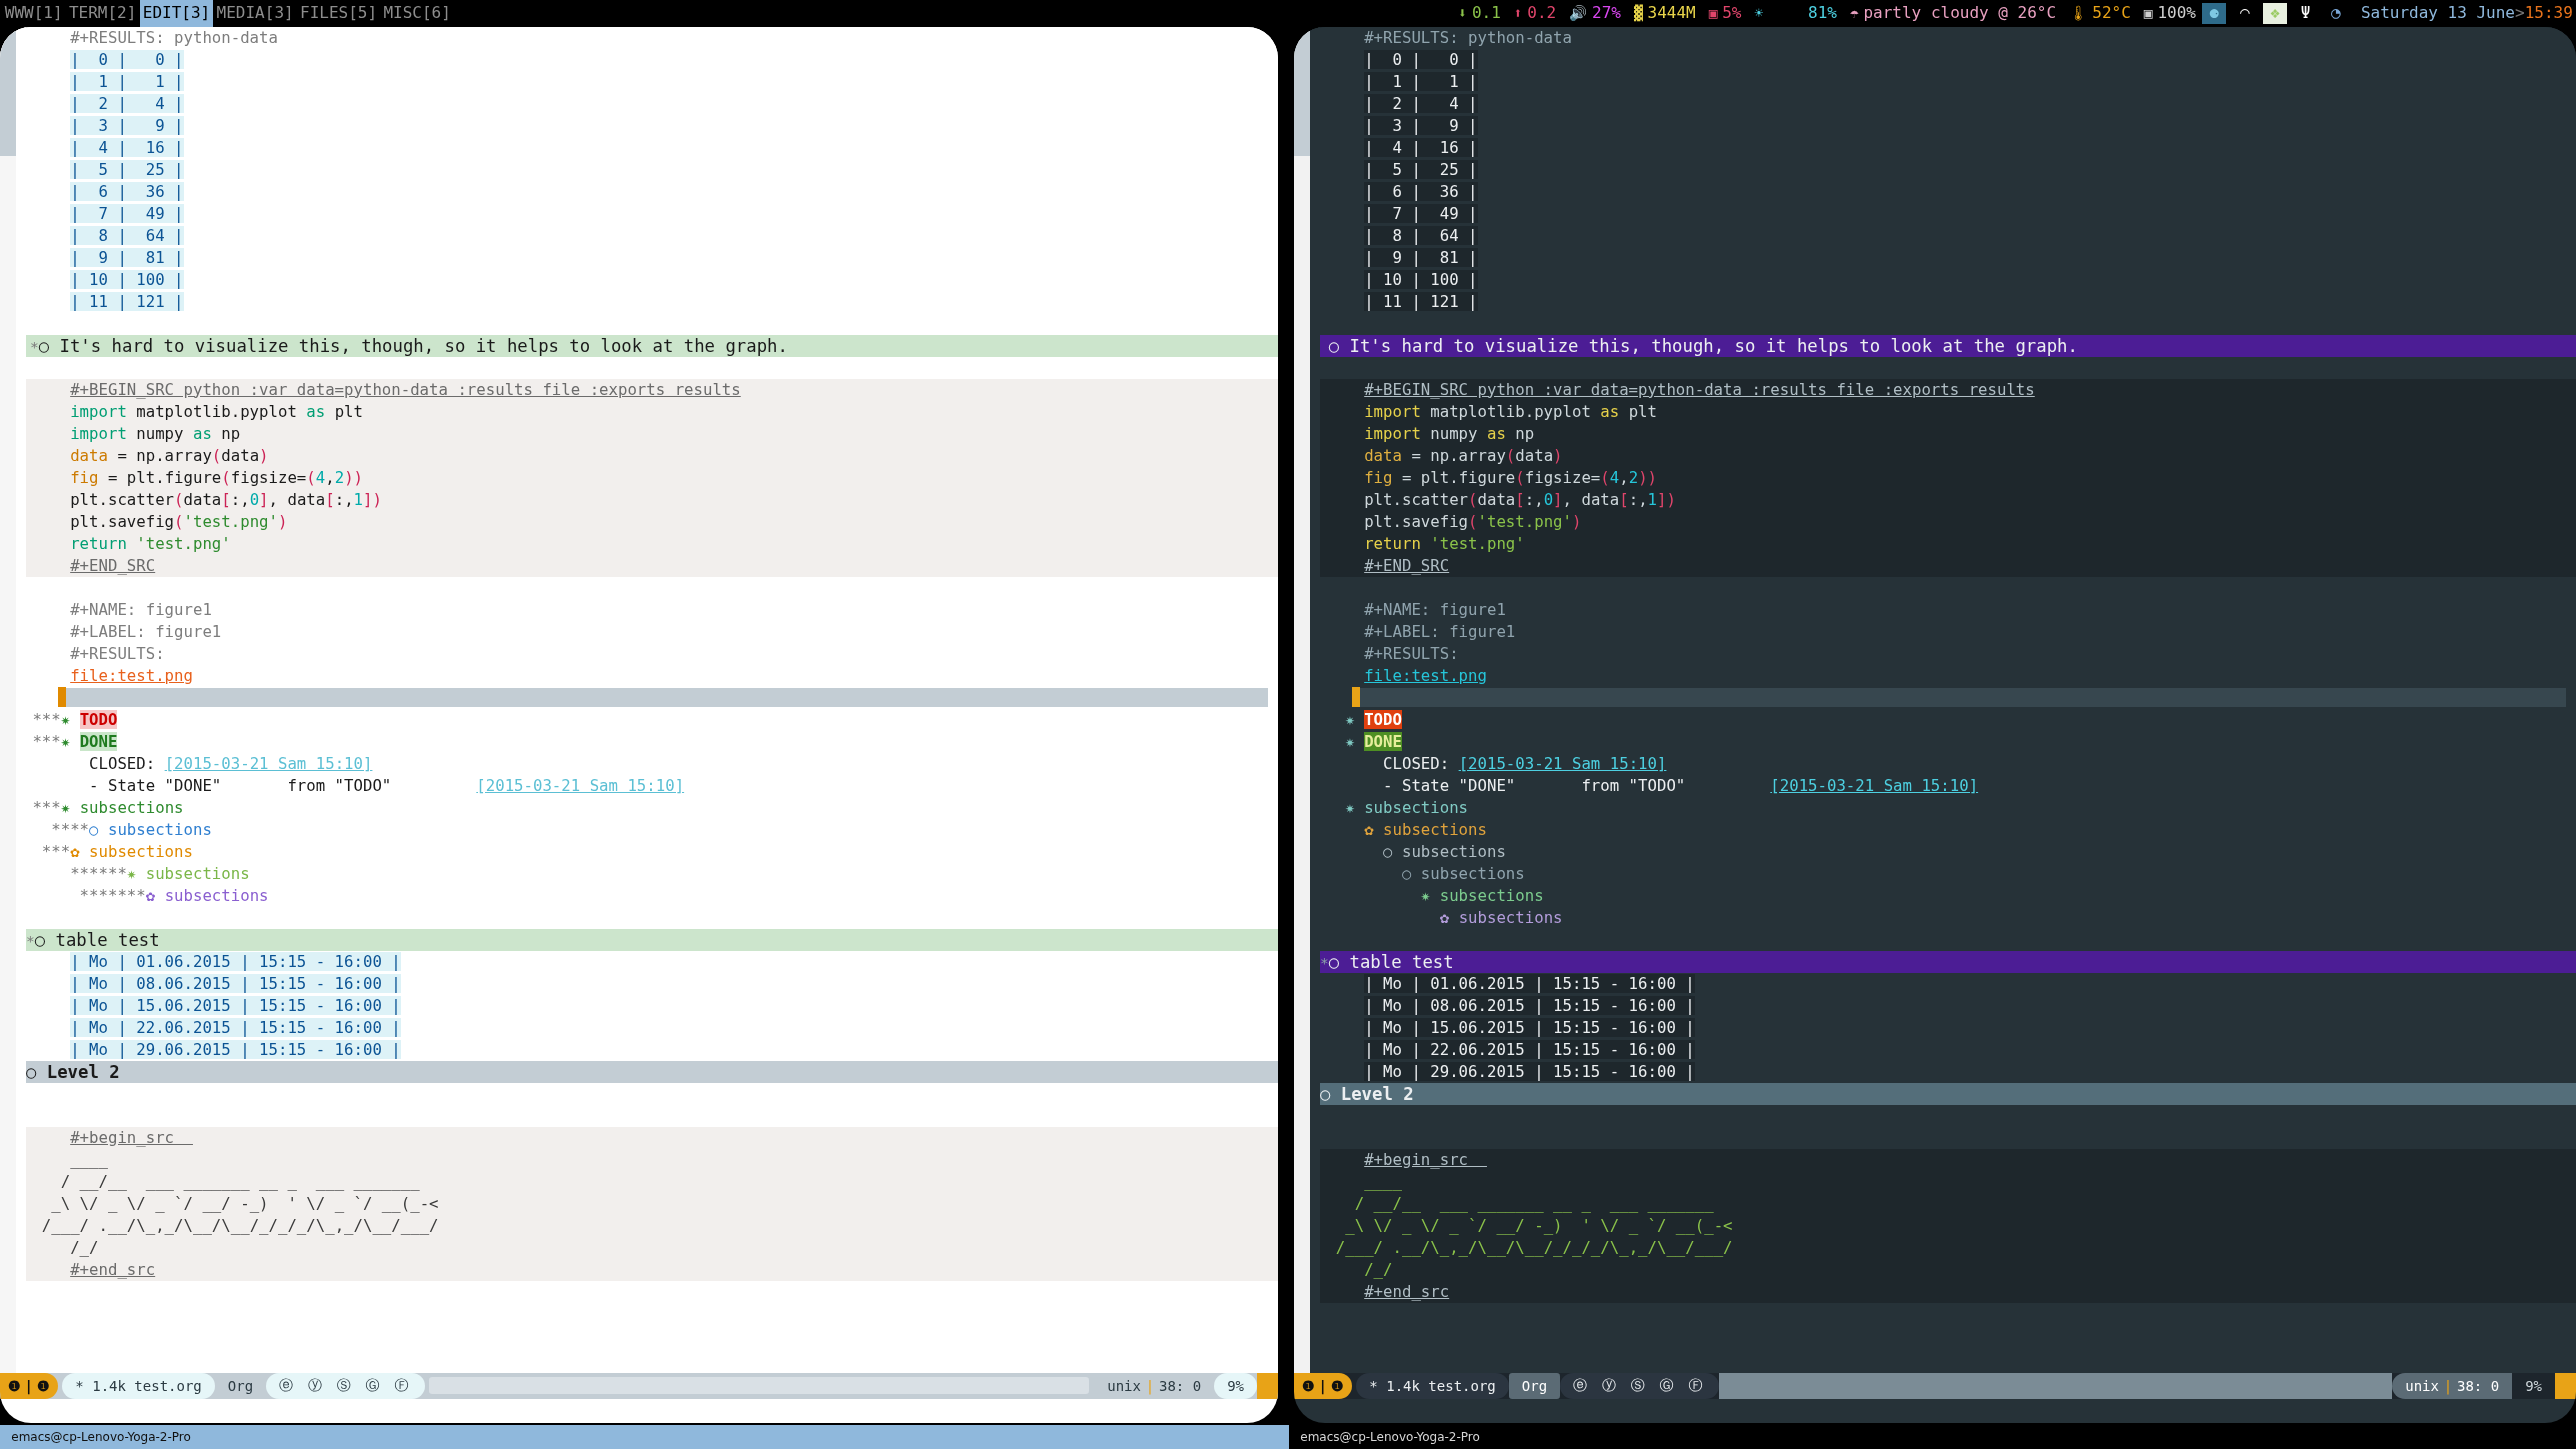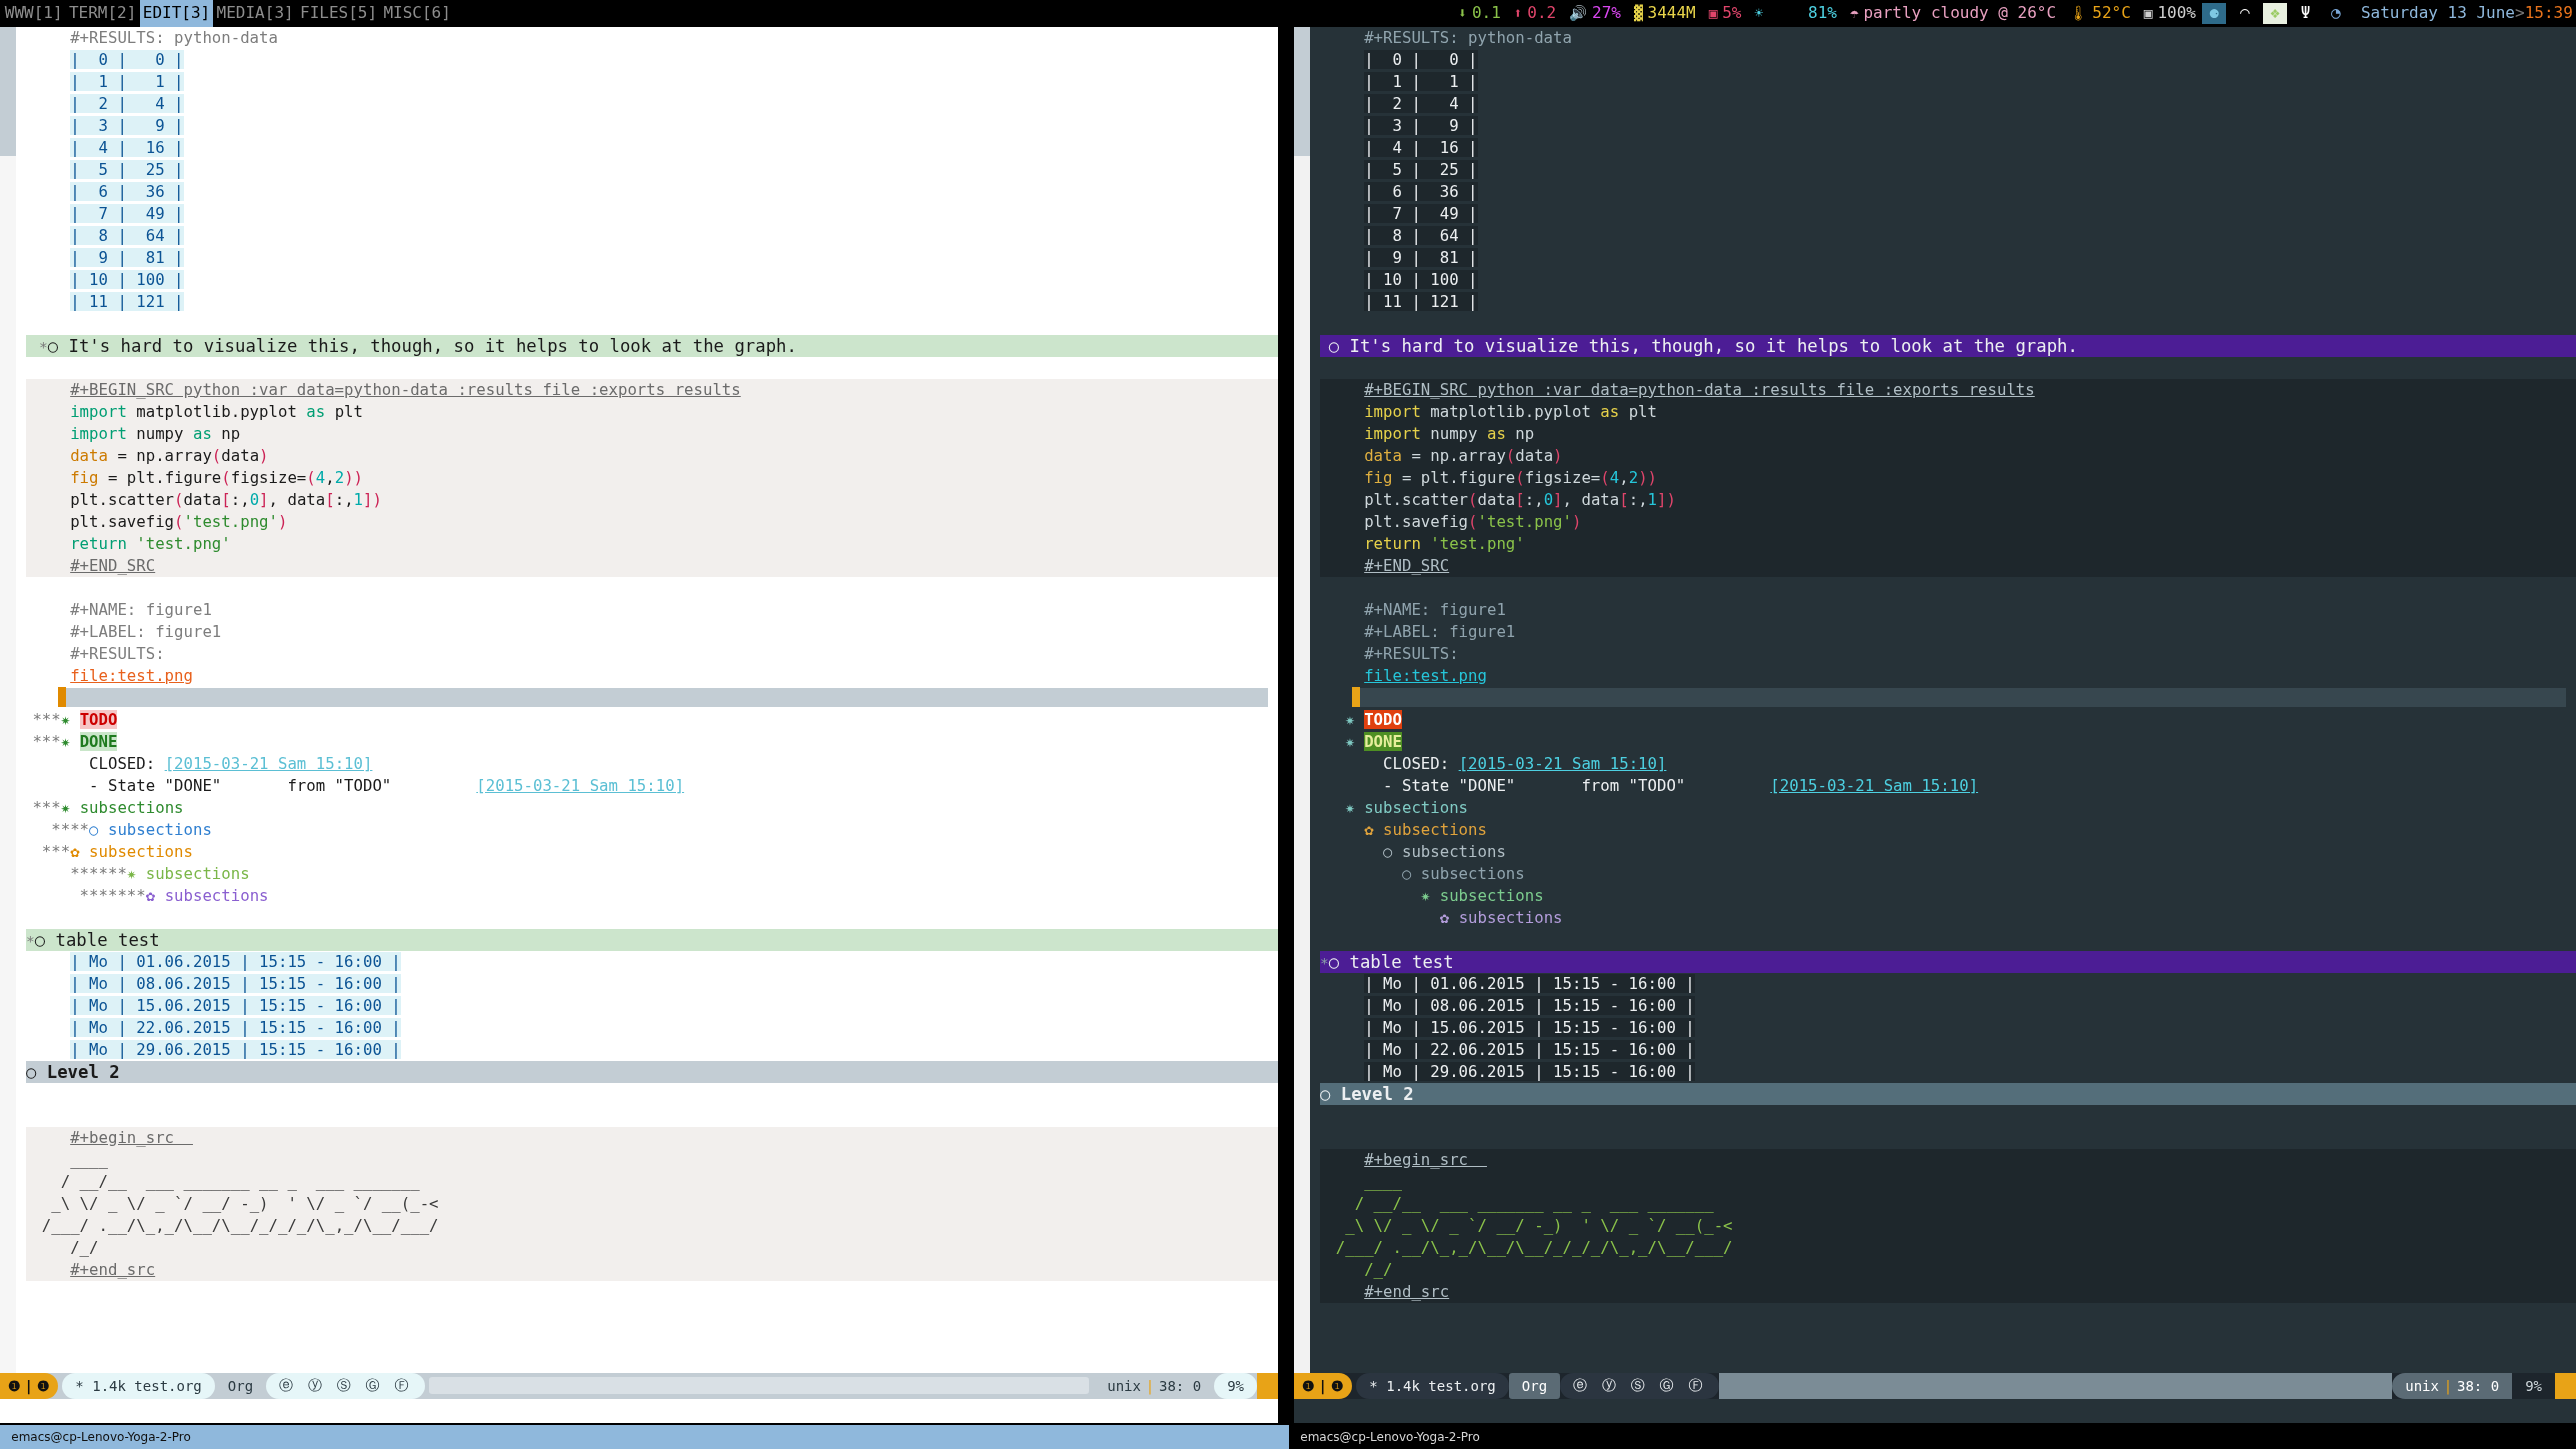--- a/index.html
+++ b/index.html
@@ -22,21 +22,21 @@
   .ws { padding: 0 3.2px; color: #8d8d8d; }
   .ws.active { background: #8fb8dc; color: #000000; }
   #tray-spacer { flex: 1 1 auto; }
   #status-items { display: flex; align-items: center; gap: 0; padding-right: 3.2px; }
   .st { display: inline-flex; align-items: center; margin-left: 13px; }
   .st .gl { margin-right: 4.8px; font-size: 14.5px; display: inline-block; }
   .sysico { width: 24px; height: 21px; display: inline-flex; align-items: center;
             justify-content: center; margin-left: 6.4px; }
 
   
-  .frame { position: absolute; top: 26.6px; height: 1396px; overflow: hidden; }
+  .frame { position: absolute; top: 26.6px; height: 1396px; overflow: hidden; border-radius: 31px; }
   #frame-left  { left: 0px;    width: 1278px; background: #ffffff; }
   #frame-right { left: 1294px; width: 1282px; background: #263238; }
   #frame-gap   { position:absolute; left:1278px; top:26.6px; width:16px; height:1396px; background:#000; }
 
   .buffer {
     position: absolute; top: 0; left: 0; right: 0; bottom: 50px;
     overflow: hidden;
     font-family: "DejaVu Sans Mono", monospace;
     font-size: 15.7px;
     line-height: 22px;
@@ -226,21 +226,21 @@
         <div class="ln"><span>    </span><span class="tbl">|  3 |   9 |</span></div>
         <div class="ln"><span>    </span><span class="tbl">|  4 |  16 |</span></div>
         <div class="ln"><span>    </span><span class="tbl">|  5 |  25 |</span></div>
         <div class="ln"><span>    </span><span class="tbl">|  6 |  36 |</span></div>
         <div class="ln"><span>    </span><span class="tbl">|  7 |  49 |</span></div>
         <div class="ln"><span>    </span><span class="tbl">|  8 |  64 |</span></div>
         <div class="ln"><span>    </span><span class="tbl">|  9 |  81 |</span></div>
         <div class="ln"><span>    </span><span class="tbl">| 10 | 100 |</span></div>
         <div class="ln"><span>    </span><span class="tbl">| 11 | 121 |</span></div>
         <div class="ln"><span> </span></div>
-        <div class="ln heading1" style="padding-left: 13px;"><span class="stars">*</span><span>○ </span><span>It's hard to visualize this, though, so it helps to look at the graph.</span></div>
+        <div class="ln heading1" style="padding-left: 4px;"><span class="stars">*</span><span>○ </span><span>It's hard to visualize this, though, so it helps to look at the graph.</span></div>
         <div class="ln"><span> </span></div>
         <div class="ln srcblk"><span>    </span><span class="srcdelim">#+BEGIN_SRC python :var data=python-data :results file :exports results</span></div>
         <div class="ln srcblk"><span>    </span><span class="py-kw">import</span><span class="py-plain"> matplotlib.pyplot </span><span class="py-kw">as</span><span class="py-plain"> plt</span></div>
         <div class="ln srcblk"><span>    </span><span class="py-kw">import</span><span class="py-plain"> numpy </span><span class="py-kw">as</span><span class="py-plain"> np</span></div>
         <div class="ln srcblk"><span>    </span><span class="py-var">data</span><span class="py-plain"> = np.array</span><span class="py-paren">(</span><span class="py-plain">data</span><span class="py-paren">)</span></div>
         <div class="ln srcblk"><span>    </span><span class="py-var">fig</span><span class="py-plain"> = plt.figure</span><span class="py-paren">(</span><span class="py-plain">figsize=</span><span class="py-paren">(</span><span class="py-num">4</span><span class="py-plain">,</span><span class="py-num">2</span><span class="py-paren">))</span></div>
         <div class="ln srcblk"><span>    </span><span class="py-plain">plt.scatter</span><span class="py-paren">(</span><span class="py-plain">data</span><span class="py-paren">[</span><span class="py-plain">:,</span><span class="py-num">0</span><span class="py-paren">]</span><span class="py-plain">, data</span><span class="py-paren">[</span><span class="py-plain">:,</span><span class="py-num">1</span><span class="py-paren">])</span></div>
         <div class="ln srcblk"><span>    </span><span class="py-plain">plt.savefig</span><span class="py-paren">(</span><span class="py-str">'test.png'</span><span class="py-paren">)</span></div>
         <div class="ln srcblk"><span>    </span><span class="py-kw">return</span><span class="py-plain"> </span><span class="py-str">'test.png'</span></div>
         <div class="ln srcblk"><span>    </span><span class="srcdelim">#+END_SRC</span></div>

